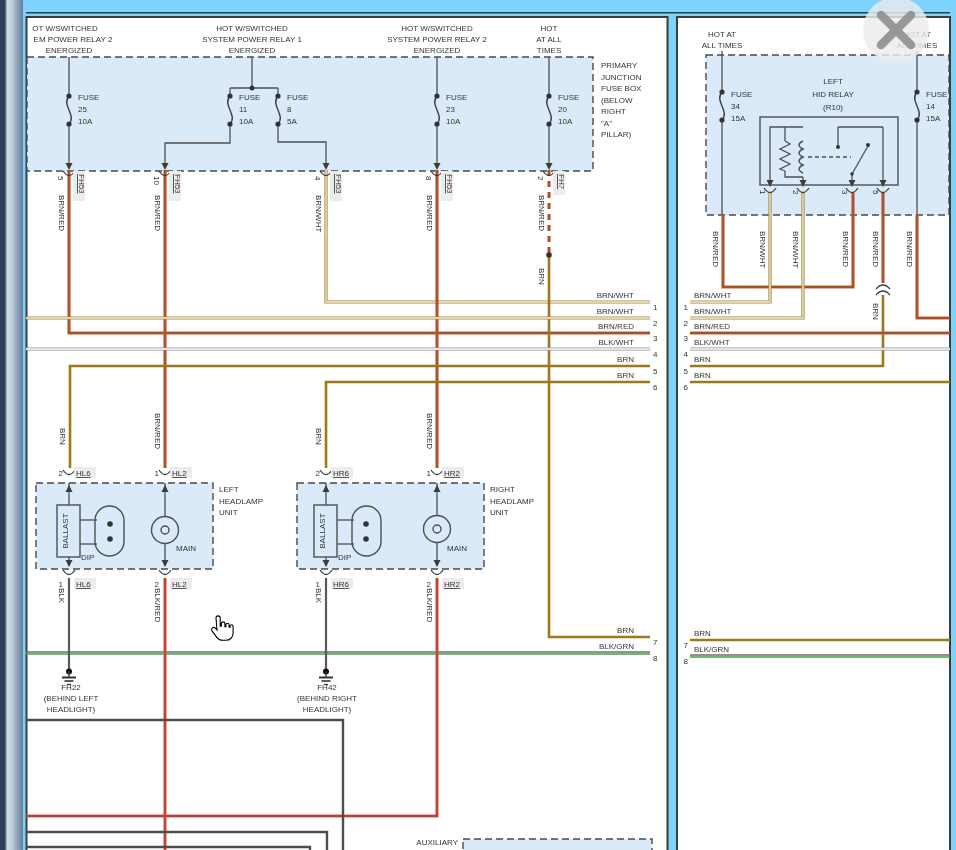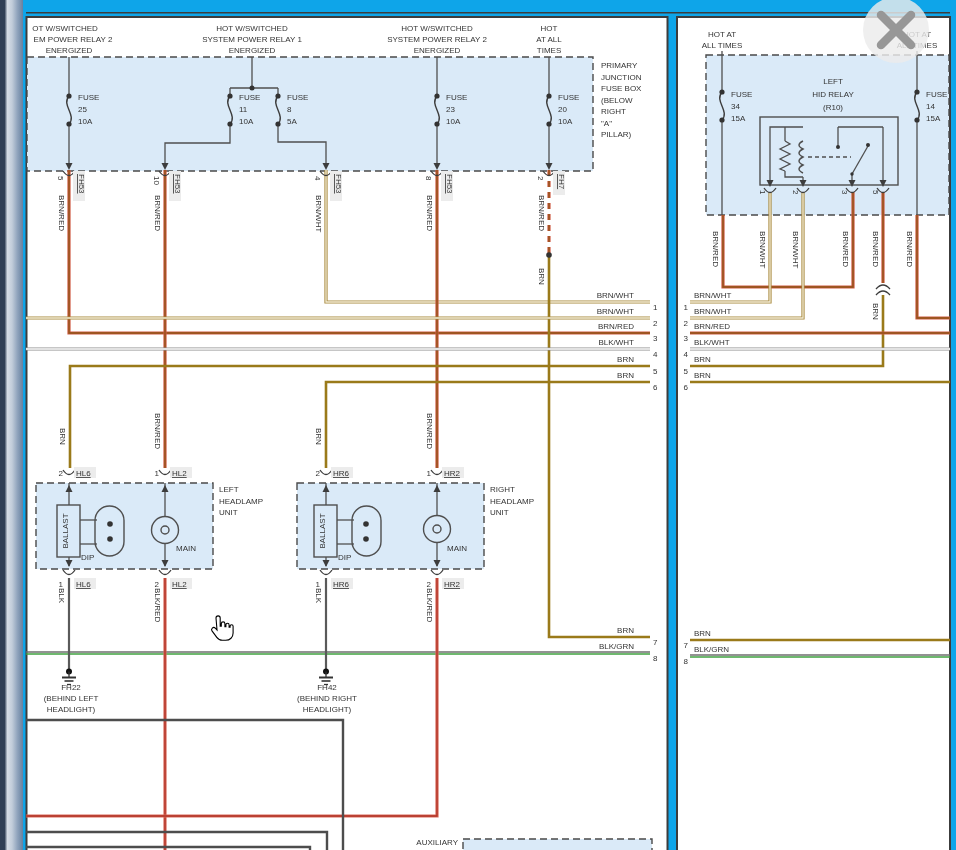--- a/index.html
+++ b/index.html
@@ -1,16 +1,16 @@
 <!DOCTYPE html>
 <html><head>
 <meta charset="utf-8">
 <style>
   html,body{margin:0;padding:0;background:#fff;}
-  #app{position:relative;width:956px;height:850px;overflow:hidden;background:#0ea5e9;
+  #app{position:relative;width:956px;height:850px;overflow:hidden;background:#7dd3fc;
        font-family:"Liberation Sans", sans-serif;}
   #scrollbar{position:absolute;left:0;top:0;width:23px;height:850px;
     background:linear-gradient(90deg,#2e3e55 0%,#2e3e55 20%,#d4dce6 32%,#c2cdda 52%,#8fa3bc 76%,#67809f 100%);}
   svg{position:absolute;left:0;top:0;}
   text{fill:#333;}
 </style>
 </head>
 <body>
 
 <div id="app">

